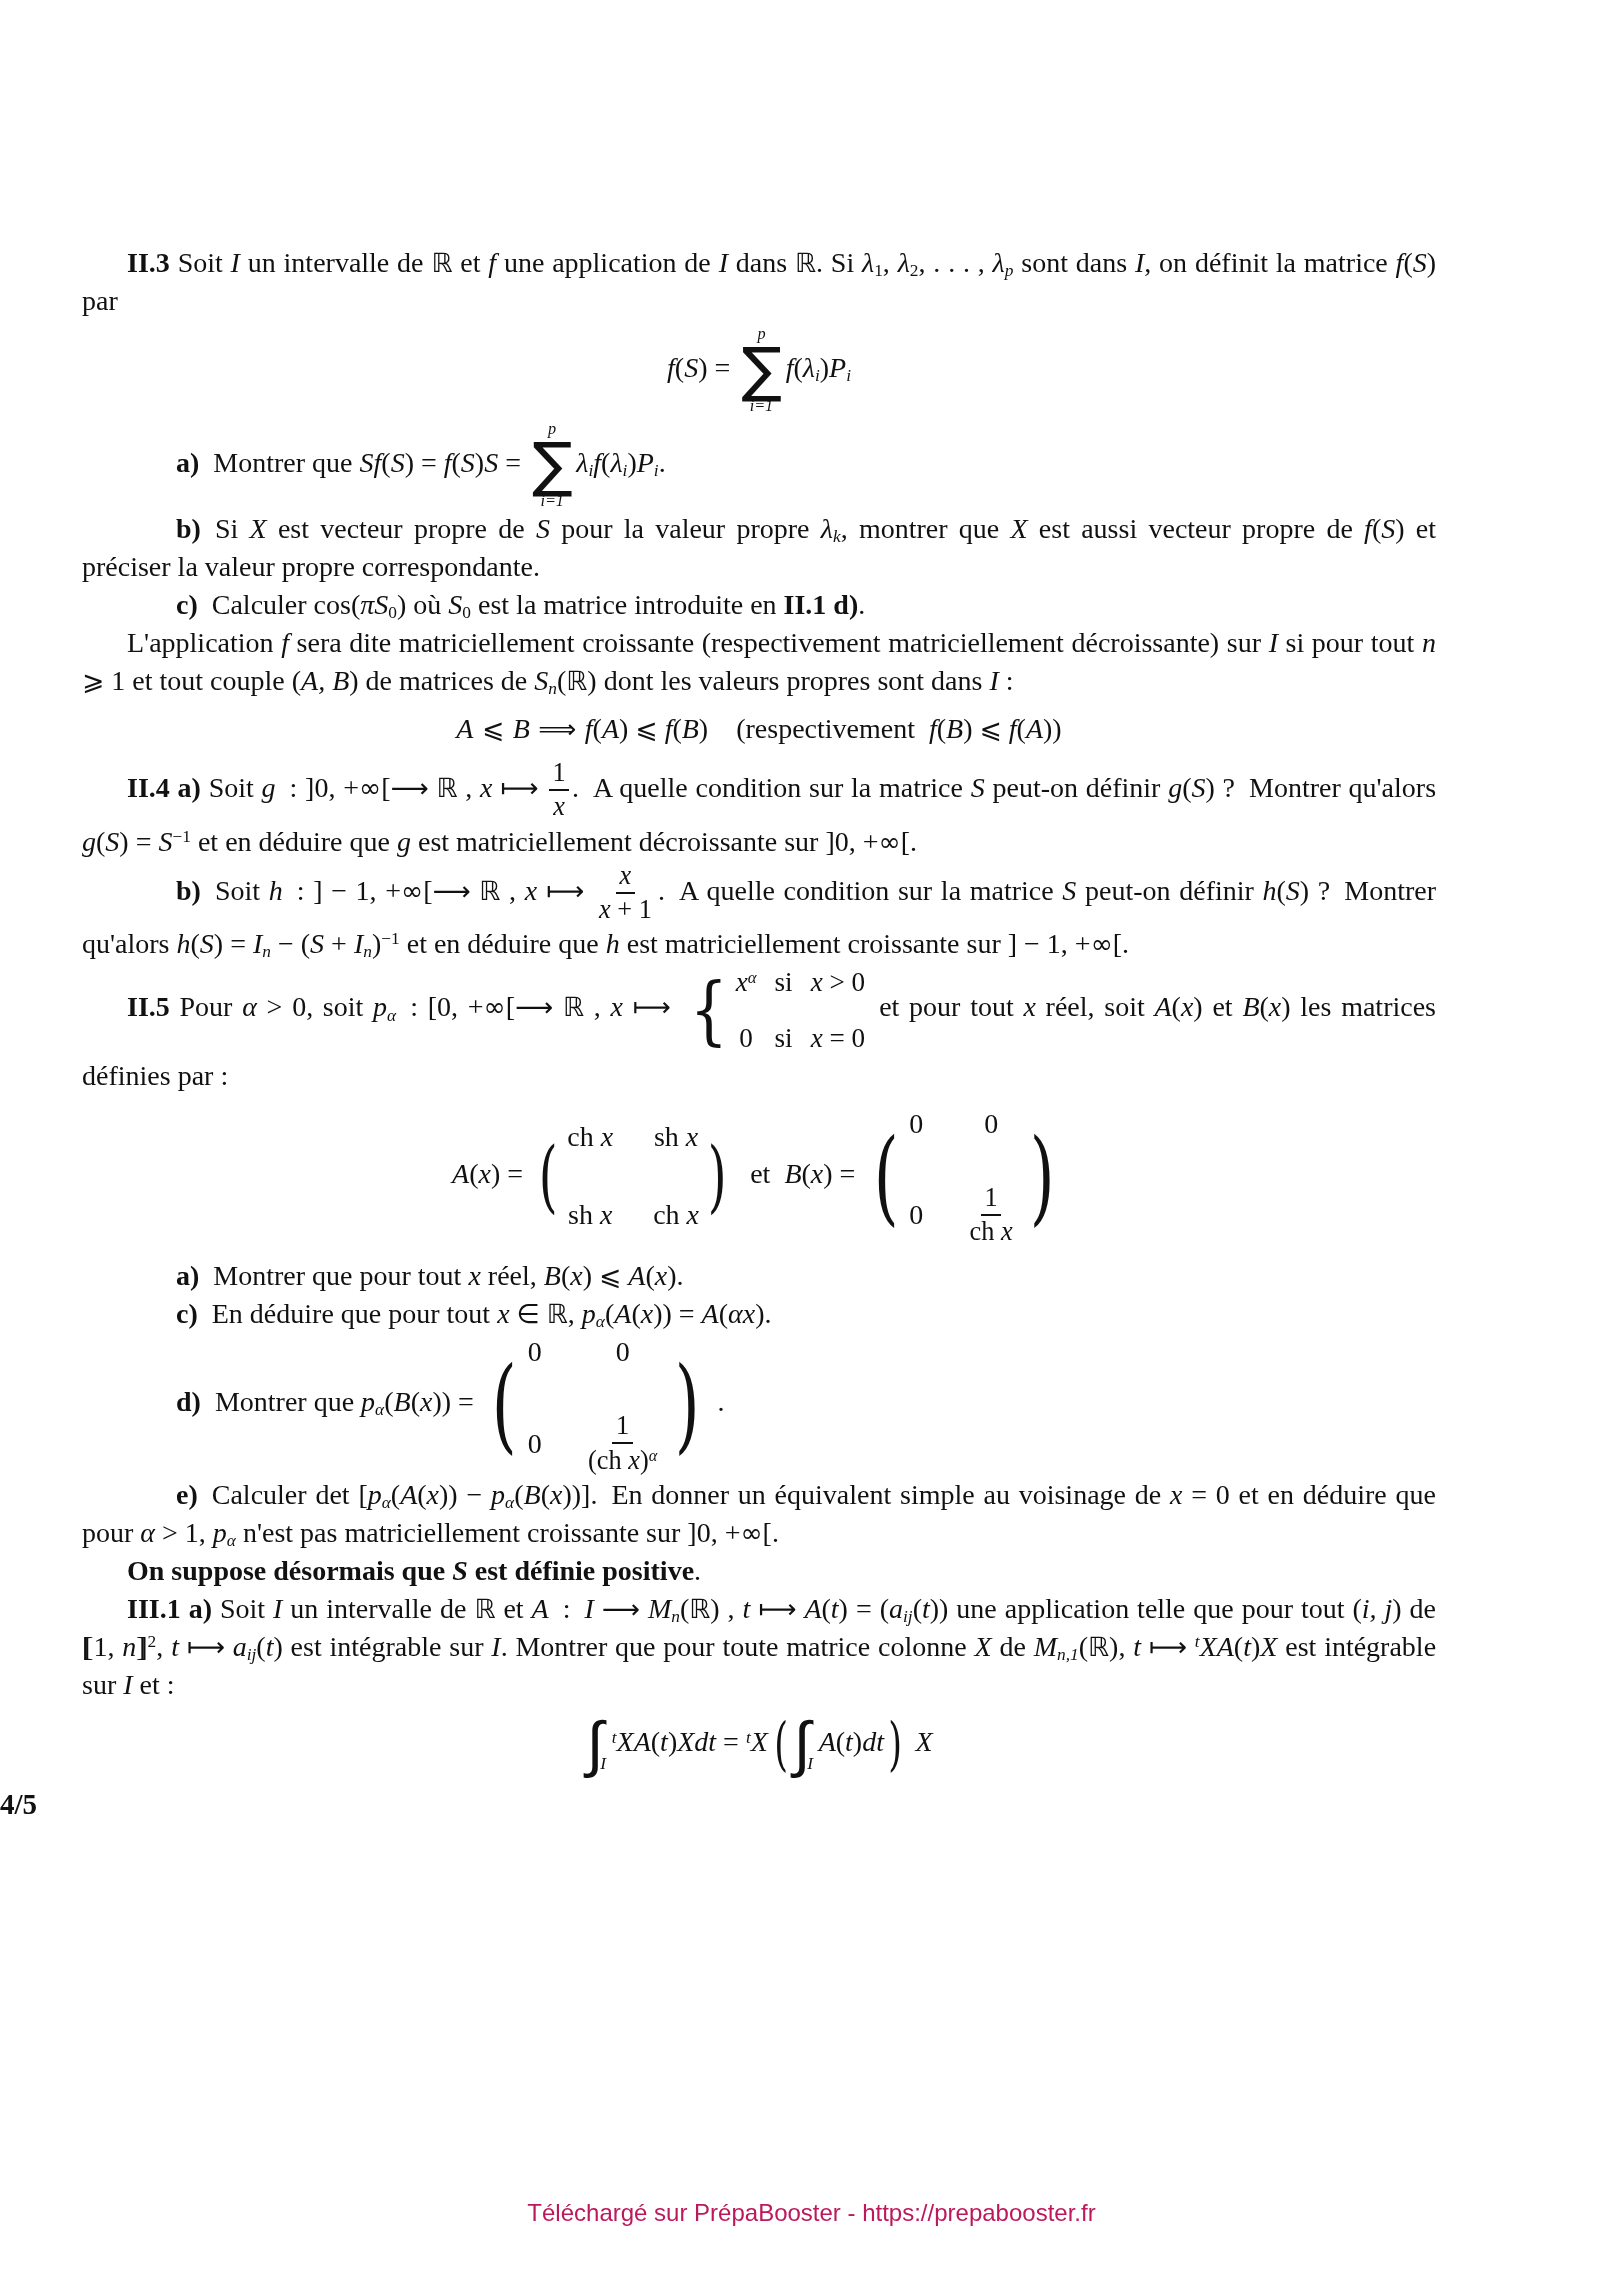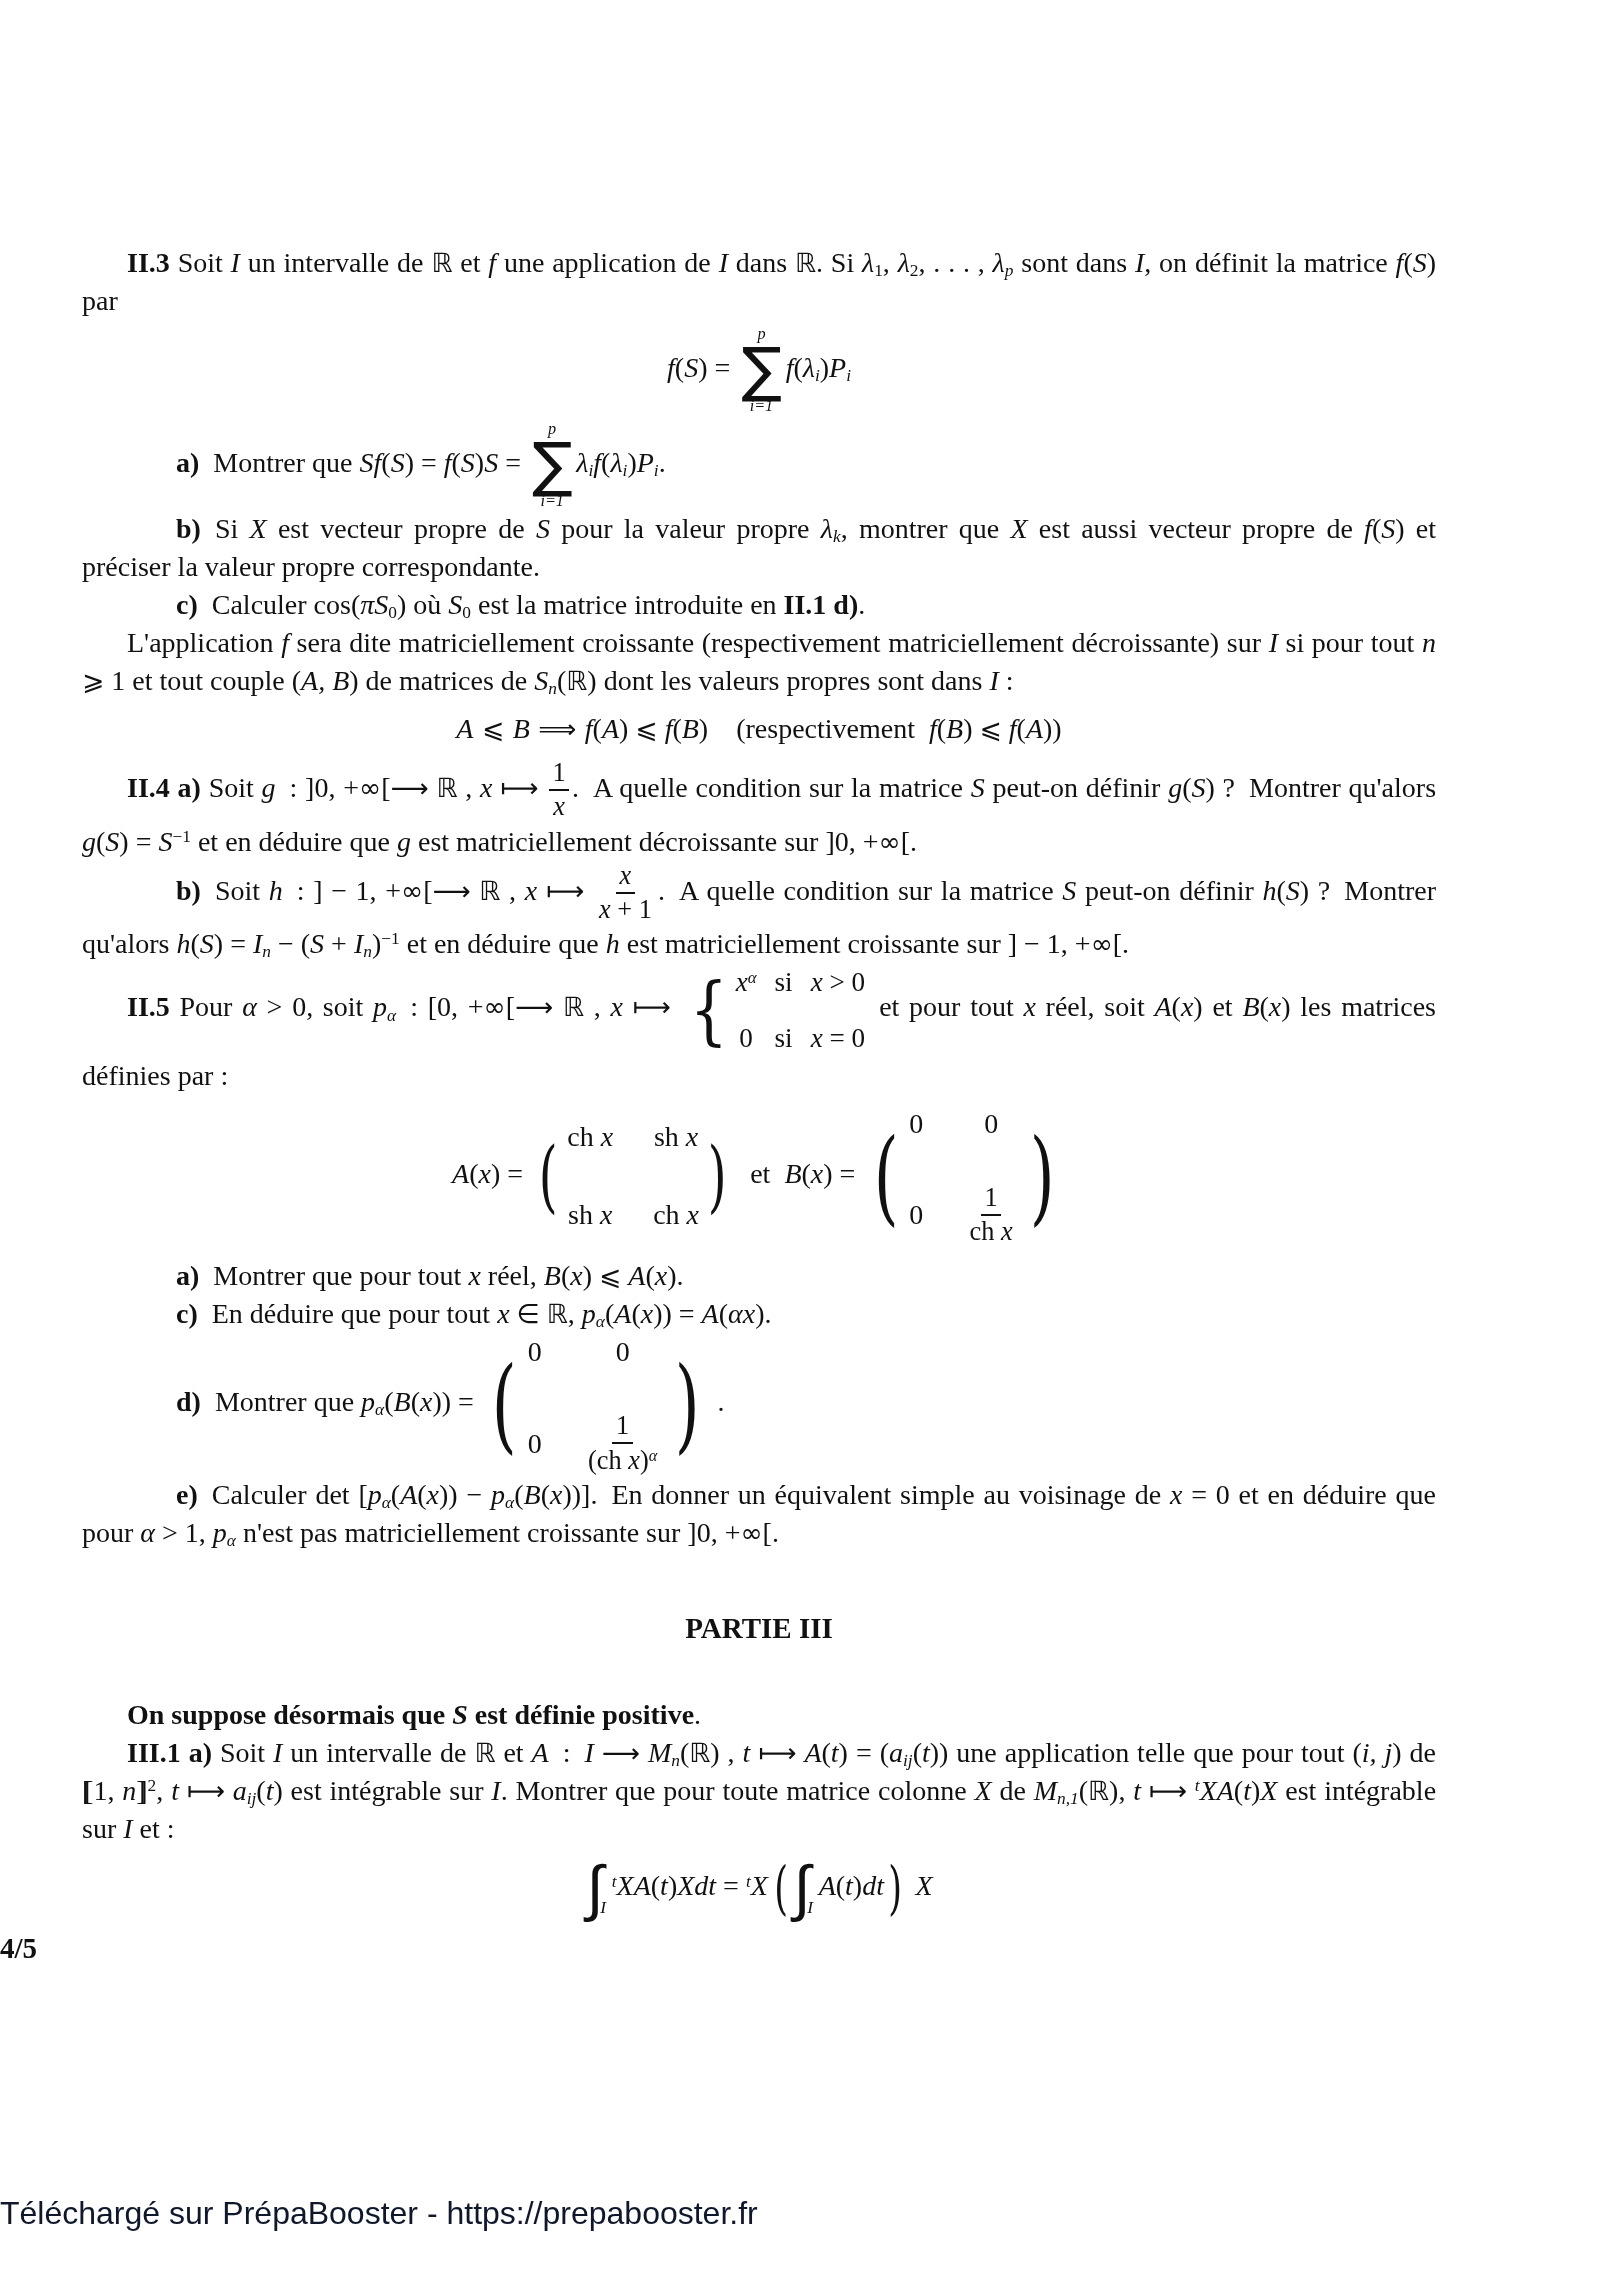--- a/index.html
+++ b/index.html
@@ -47,22 +47,22 @@
   .s-big{display:inline-flex;align-items:center;vertical-align:middle;margin:0 .08em;text-indent:0;}
   .pn{font-family:"DejaVu Serif",serif;font-weight:300;line-height:1;transform:scaleX(.62);transform-origin:center;}
   .brace{transform:scaleX(.8);}
   .cases-grid{display:inline-grid;grid-template-columns:auto auto auto;column-gap:1.1em;row-gap:.2em;
               font-size:.97em;margin-left:.12em;text-align:left;gap:18px;}
   .mat-grid{display:inline-grid;column-gap:1.2em;row-gap:.3em;justify-items:center;align-items:center;
             padding:0 .12em;gap:40px;}
   .cell{text-align:center;}
 
   .pagenum{padding:0 191px 0 0;font-weight:700;font-size:29px;margin-top:9.8px;}
-  .footer{position:absolute;top:2194px;left:0;right:0;text-align:left;
-          font-family:"Liberation Sans","DejaVu Sans",sans-serif;font-size:32px;color:#0f172a;}
+  .footer{position:absolute;top:2194px;left:0;right:0;text-align:center;
+          font-family:"Liberation Sans","DejaVu Sans",sans-serif;font-size:24px;color:#be185d;}
 </style>
 </head>
 <body>
 
 <div class="page">
   <main id="doc" class="content">
       <div class="para ind"><span class="s-b">II.3 </span><span class="s-t">Soit </span><span class="s-i">I</span><span class="s-t"> un intervalle de </span><span class="s-bb">ℝ</span><span class="s-t"> et </span><span class="s-i">f</span><span class="s-t"> une application de </span><span class="s-i">I</span><span class="s-t"> dans </span><span class="s-bb">ℝ</span><span class="s-t">. Si </span><span class="s-i">λ</span><span class="s-sub">1</span><span class="s-t">, </span><span class="s-i">λ</span><span class="s-sub">2</span><span class="s-t">, . . . , </span><span class="s-i">λ</span><span class="s-sub s-i">p</span><span class="s-t"> sont dans </span><span class="s-i">I</span><span class="s-t">, on définit la matrice </span><span class="s-i">f</span><span class="s-t">(</span><span class="s-i">S</span><span class="s-t">) par</span></div>
       <div class="disp disp-sum"><span class="s-i">f</span><span class="s-t">(</span><span class="s-i">S</span><span class="s-t">) = </span><span class="s-sum">
           <span class="sum-top s-i">p</span>
           <span class="sum-sigma">∑</span>
@@ -127,21 +127,20 @@
             <span class="cell"><span class="s-t">0</span></span>
             <span class="cell"><span class="s-t">0</span></span>
             <span class="cell"><span class="s-frac">
                 <span class="fr-num"><span class="s-t">1</span></span>
                 <span class="fr-den"><span class="s-t">(ch </span><span class="s-i">x</span><span class="s-t">)</span><span class="s-sup s-i">α</span></span>
               </span></span>
           </span>
           <span class="pn" style="font-size: 103px;">)</span>
         </span><span class="s-t"> .</span></div>
       <div class="para item"><span class="s-b">e) </span><span class="s-t">Calculer det [</span><span class="s-i">p</span><span class="s-sub s-i">α</span><span class="s-t">(</span><span class="s-i">A</span><span class="s-t">(</span><span class="s-i">x</span><span class="s-t">)) − </span><span class="s-i">p</span><span class="s-sub s-i">α</span><span class="s-t">(</span><span class="s-i">B</span><span class="s-t">(</span><span class="s-i">x</span><span class="s-t">))]. En donner un équivalent simple au voisinage de </span><span class="s-i">x</span><span class="s-t"> = 0 et en déduire que pour </span><span class="s-i">α</span><span class="s-t"> &gt; 1, </span><span class="s-i">p</span><span class="s-sub s-i">α</span><span class="s-t"> n'est pas matriciellement croissante sur ]0, +</span><span class="s-sym">∞</span><span class="s-t">[.</span></div>
-      <div class="title"><span class="s-b">PARTIE III</span></div>
       <div class="para ind"><span class="s-b">On suppose désormais que </span><span class="s-bi">S</span><span class="s-b"> est définie positive</span><span class="s-t">.</span></div>
       <div class="para ind"><span class="s-b">III.1 a) </span><span class="s-t">Soit </span><span class="s-i">I</span><span class="s-t"> un intervalle de </span><span class="s-bb">ℝ</span><span class="s-t"> et </span><span class="s-i">A</span><span class="s-t"> : </span><span class="s-i">I</span><span class="s-t"> </span><span class="s-sym">⟶</span><span class="s-t"> </span><span class="s-cal">M</span><span class="s-sub s-i">n</span><span class="s-t">(</span><span class="s-bb">ℝ</span><span class="s-t">) , </span><span class="s-i">t</span><span class="s-t"> </span><span class="s-sym">⟼</span><span class="s-t"> </span><span class="s-i">A</span><span class="s-t">(</span><span class="s-i">t</span><span class="s-t">) = (</span><span class="s-i">a</span><span class="s-sub s-i">ij</span><span class="s-t">(</span><span class="s-i">t</span><span class="s-t">)) une application telle que pour tout (</span><span class="s-i">i, j</span><span class="s-t">) de </span><span class="s-dd"><span>[</span><span class="dd2">[</span></span><span class="s-t">1, </span><span class="s-i">n</span><span class="s-dd"><span>]</span><span class="dd2">]</span></span><span class="s-sup">2</span><span class="s-t">, </span><span class="s-i">t</span><span class="s-t"> </span><span class="s-sym">⟼</span><span class="s-t"> </span><span class="s-i">a</span><span class="s-sub s-i">ij</span><span class="s-t">(</span><span class="s-i">t</span><span class="s-t">) est intégrable sur </span><span class="s-i">I</span><span class="s-t">. Montrer que pour toute matrice colonne </span><span class="s-i">X</span><span class="s-t"> de </span><span class="s-cal">M</span><span class="s-sub s-i">n,1</span><span class="s-t">(</span><span class="s-bb">ℝ</span><span class="s-t">), </span><span class="s-i">t</span><span class="s-t"> </span><span class="s-sym">⟼</span><span class="s-t"> </span><span class="s-sup s-i">t</span><span class="s-i">XA</span><span class="s-t">(</span><span class="s-i">t</span><span class="s-t">)</span><span class="s-i">X</span><span class="s-t"> est intégrable sur </span><span class="s-i">I</span><span class="s-t"> et :</span></div>
       <div class="disp "><span class="s-intg">
           <span class="int-glyph">∫</span>
           <span class="int-sub s-i">I</span>
         </span><span class="s-sup s-i">t</span><span class="s-i">XA</span><span class="s-t">(</span><span class="s-i">t</span><span class="s-t">)</span><span class="s-i">Xdt</span><span class="s-t"> = </span><span class="s-sup s-i">t</span><span class="s-i">X</span><span class="s-big">
           <span class="pn" style="font-size: 57px;">(</span>
           <span class="grp"><span class="s-intg">
               <span class="int-glyph">∫</span>
               <span class="int-sub s-i">I</span>

